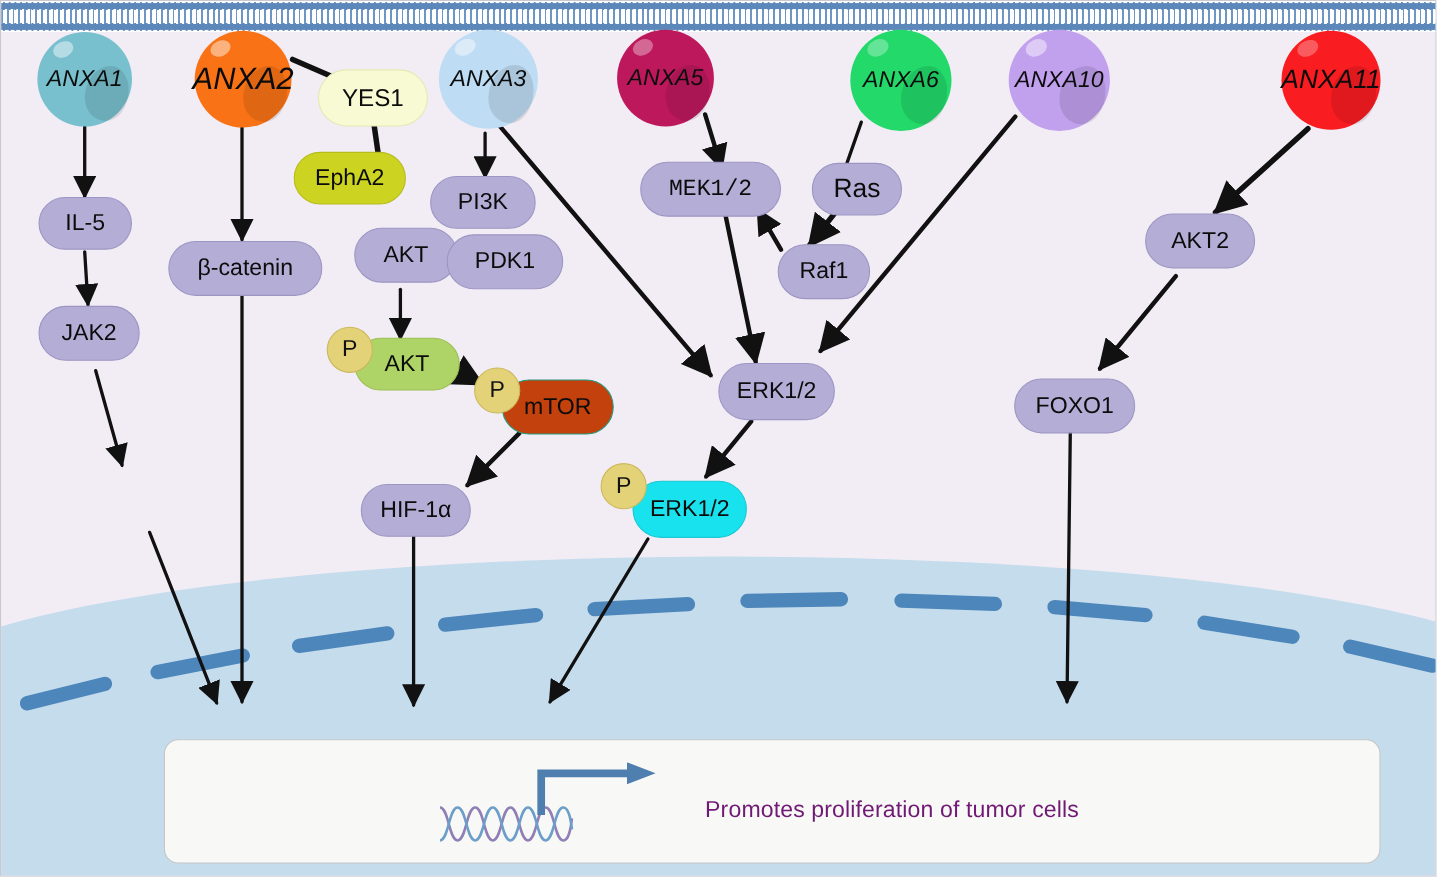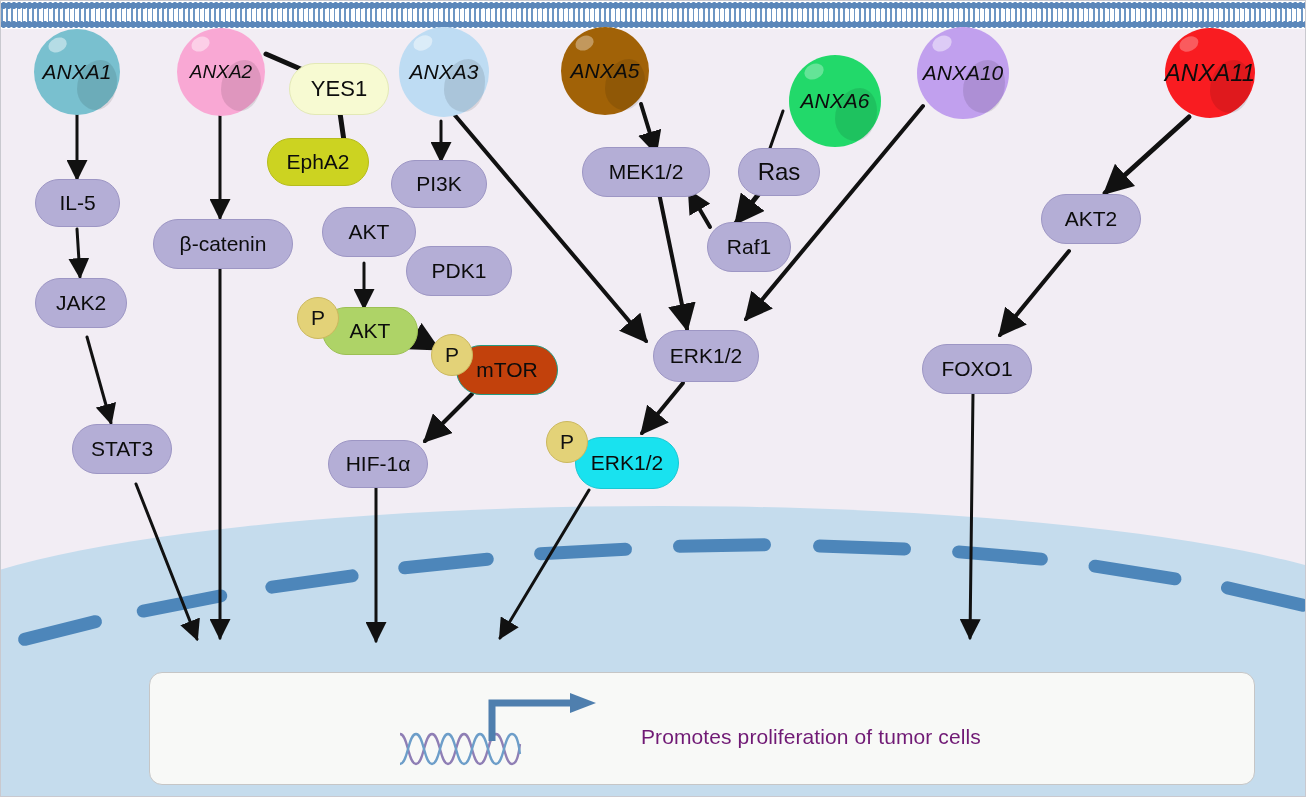--- a/index.html
+++ b/index.html
@@ -198,39 +198,39 @@
       <line x1="972" y1="392" x2="969" y2="637" stroke-width="3" marker-end="url(#ah)"></line>
     </g>
   </svg>
 
   <div class="node circ" style="left:33px;top:28px;width:86px;height:86px;background:#79c0cf;font-size:21px;">
     <span class="sheen"></span>
       <span class="blob"></span>
     <span class="lbl">ANXA1</span>
   </div>
 
-  <div class="node circ" style="left:176px;top:27px;width:88px;height:88px;background:#f9a8d4;font-size:19px;">
+  <div class="node circ" style="left:176px;top:27px;width:88px;height:88px;background:#f97316;font-size:28px;">
     <span class="sheen"></span>
       <span class="blob"></span>
     <span class="lbl">ANXA2</span>
   </div>
 
   <div class="node circ" style="left:398px;top:26px;width:90px;height:90px;background:#bedcf3;font-size:21px;">
     <span class="sheen"></span>
       <span class="blob"></span>
     <span class="lbl">ANXA3</span>
   </div>
 
-  <div class="node circ" style="left:560px;top:26px;width:88px;height:88px;background:#a16207;font-size:21px;">
+  <div class="node circ" style="left:560px;top:26px;width:88px;height:88px;background:#be185d;font-size:21px;">
     <span class="sheen" style="background:rgba(255,255,255,.35);"></span>
       <span class="blob"></span>
     <span class="lbl">ANXA5</span>
   </div>
 
-  <div class="node circ" style="left:788px;top:26px;width:92px;height:92px;background:#22d96a;font-size:21px;margin-top:28px;">
+  <div class="node circ" style="left:772px;top:26px;width:92px;height:92px;background:#22d96a;font-size:21px;">
     <span class="sheen" style="background:rgba(255,255,255,.3);"></span>
       <span class="blob"></span>
     <span class="lbl">ANXA6</span>
   </div>
 
   <div class="node circ" style="left:916px;top:26px;width:92px;height:92px;background:#c1a0ee;font-size:21px;">
     <span class="sheen"></span>
       <span class="blob"></span>
     <span class="lbl">ANXA10</span>
   </div>
@@ -250,37 +250,34 @@
   </div>
 
   <div class="node pill" style="left:34px;top:178px;width:85px;height:48px;font-size:21px;">
     <span>IL-5</span>
   </div>
 
   <div class="node pill" style="left:34px;top:277px;width:92px;height:50px;font-size:21px;">
     <span>JAK2</span>
   </div>
 
-  <div class="node pill" style="left:71px;top:423px;width:100px;height:50px;font-size:21px;">
-    <span>STAT3</span>
-  </div>
 
   <div class="node pill" style="left:152px;top:218px;width:140px;height:50px;font-size:21px;">
     <span>β-catenin</span>
   </div>
 
   <div class="node pill" style="left:390px;top:159px;width:96px;height:48px;font-size:21px;">
     <span>PI3K</span>
   </div>
 
   <div class="node pill" style="left:321px;top:206px;width:94px;height:50px;font-size:21px;">
     <span>AKT</span>
   </div>
 
-  <div class="node pill" style="left:405px;top:212px;width:106px;height:50px;font-size:21px;margin-top:33px;">
+  <div class="node pill" style="left:405px;top:212px;width:106px;height:50px;font-size:21px;">
     <span>PDK1</span>
   </div>
 
   <div class="node pill" style="left:321px;top:306px;width:96px;height:48px;background:#aed367;border-color:#9cc053;font-size:21px;">
     <span>AKT</span>
   </div>
   <div class="pbadge" style="left:296px;top:296px;width:40px;height:40px;">
     <span>P</span>
   </div>
 
@@ -288,21 +285,21 @@
     <span>mTOR</span>
   </div>
   <div class="pbadge" style="left:430px;top:333px;width:40px;height:40px;">
     <span>P</span>
   </div>
 
   <div class="node pill" style="left:327px;top:439px;width:100px;height:48px;font-size:21px;">
     <span>HIF-1α</span>
   </div>
 
-  <div class="node pill" style="left:581px;top:146px;width:128px;height:50px;font-size:21px;">
+  <div class="node pill" style="left:581px;top:146px;width:128px;height:50px;font-size:21px;font-family:Liberation Mono, monospace;">
     <span>MEK1/2</span>
   </div>
 
   <div class="node pill" style="left:737px;top:147px;width:82px;height:48px;font-size:24px;">
     <span>Ras</span>
   </div>
 
   <div class="node pill" style="left:706px;top:221px;width:84px;height:50px;font-size:21px;">
     <span>Raf1</span>
   </div>

